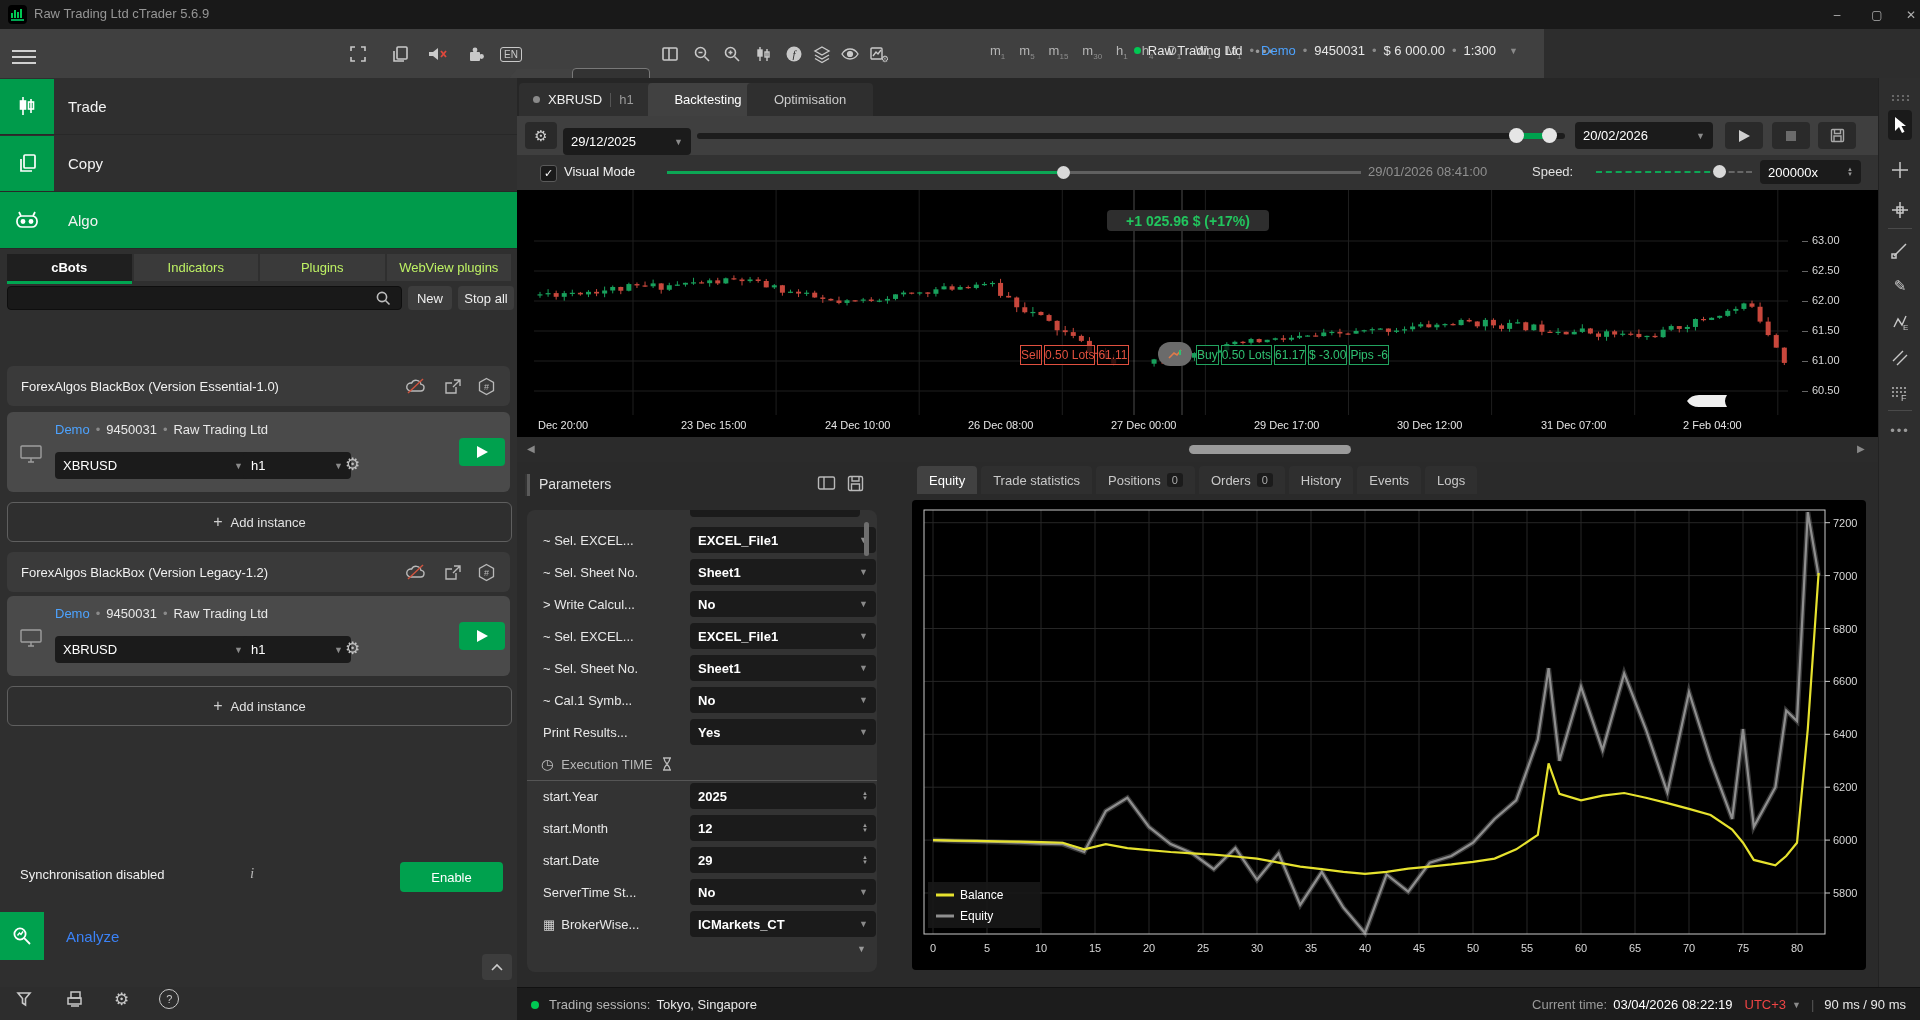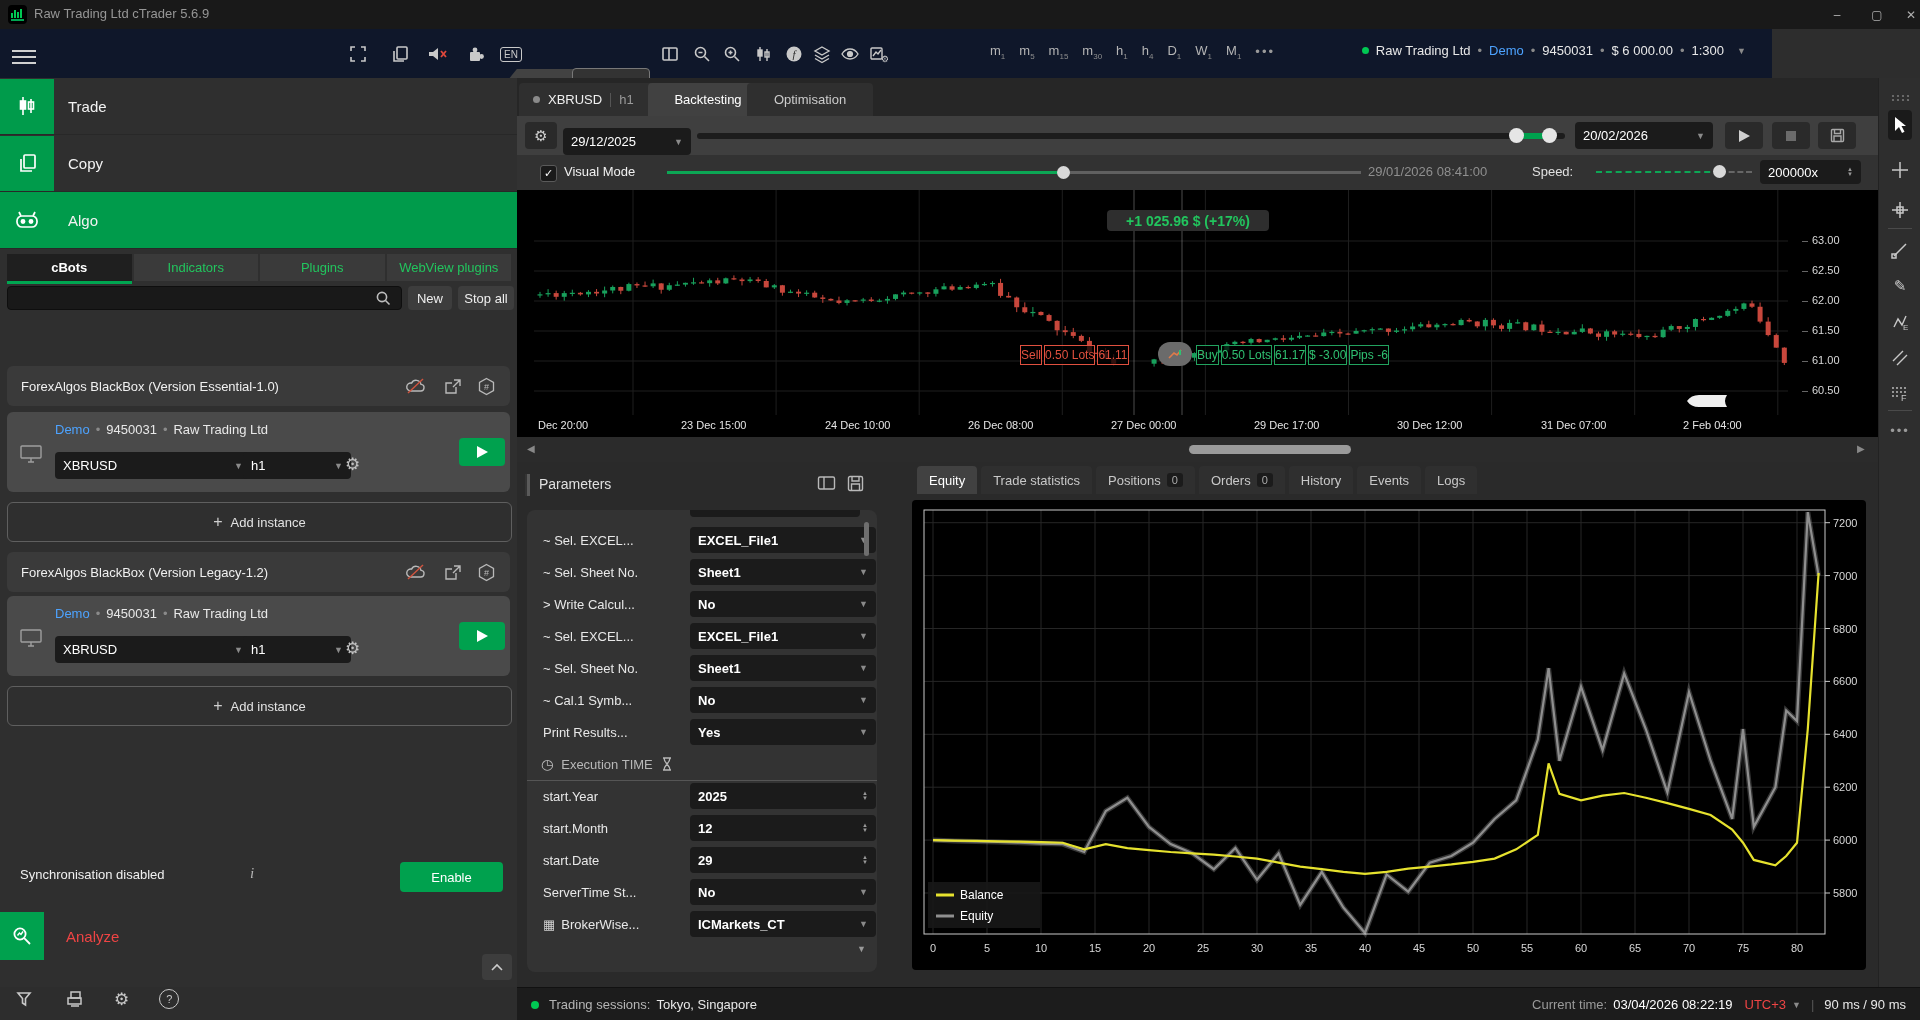--- a/index.html
+++ b/index.html
@@ -6,34 +6,34 @@
   body,#app{font-family:"Liberation Sans","DejaVu Sans",sans-serif}
   #app{position:relative;width:1920px;height:1020px;background:#2d2d2d;overflow:hidden;color:#e8e8e8;font-size:13px}
   .abs{position:absolute}
   .row{display:flex;align-items:center}
   svg{display:block}
   
   #titlebar{position:absolute;left:0;top:0;width:1920px;height:29px;background:#191919}
   #titlebar .t{color:#969696;font-size:13px}
   .winbtn{width:30px;height:29px;display:flex;align-items:center;justify-content:center;color:#b0b0b0;font-size:12px}
   
-  #toolbar{position:absolute;left:0;top:29px;width:1772px;height:49px;background:#0f172a;border-bottom:1px solid #232323}
+  #toolbar{position:absolute;left:0;top:29px;width:1544px;height:49px;background:#404040;border-bottom:1px solid #232323}
   .tbicon{position:absolute;top:14px;width:24px;height:22px;display:flex;align-items:center;justify-content:center;color:#c9c9c9}
   .tf{color:#b5b5b5;font-size:13px;margin-right:14px;cursor:default}
   .tf sub{font-size:8px;color:#8d8d8d}
   .tf.more{letter-spacing:2px;color:#9a9a9a}
   #backbtn{position:absolute;left:506px;top:40px;width:58px;height:27px;background:#424242;color:#f0f0f0;display:flex;align-items:center;justify-content:center;padding-left:10px;clip-path:polygon(16% 0,100% 0,100% 100%,16% 100%,0 50%);font-size:13px}
   #neworder{position:absolute;left:572px;top:39px;width:76px;height:27px;background:#333;border:1px solid #787878;border-radius:4px;color:#f2f2f2;display:flex;align-items:center;justify-content:center;font-size:13px}
   
   #sidebar{position:absolute;left:0;top:78px;width:517px;height:909px;background:#2f2f2f;border-right:1px solid #1f1f1f}
   .nav-row{position:relative;height:56px;border-bottom:1px solid #282828;display:flex;align-items:center}
   .nav-icon{width:54px;height:55px;background:#009b4b;display:flex;align-items:center;justify-content:center}
   .nav-label{margin-left:14px;font-size:15px;color:#f2f2f2}
   .nav-row.active{background:#009b4b}
-  .side-tab{height:27px;display:flex;align-items:center;justify-content:center;background:#3a3a3a;color:#22c55e;font-size:13px;position:absolute;top:0}
+  .side-tab{height:27px;display:flex;align-items:center;justify-content:center;background:#3a3a3a;color:#bef264;font-size:13px;position:absolute;top:0}
   .side-tab.active{background:#1f1f1f;color:#fff;font-weight:bold;border-bottom:3px solid #00a651}
   .sbtn{position:absolute;height:24px;background:#3d3d3d;border-radius:4px;color:#eee;display:flex;align-items:center;justify-content:center;font-size:13px}
   .botname{position:absolute;left:7px;width:503px;height:40px;background:#3a3a3a;border-radius:6px;display:flex;align-items:center;color:#f0f0f0}
   .botcard{position:absolute;left:7px;width:503px;height:80px;background:#4a4a4a;border-radius:6px}
   .addinst{position:absolute;left:7px;width:503px;height:38px;border:1px solid #5f5f5f;border-radius:6px;display:flex;align-items:center;justify-content:center;color:#e2e2e2;font-size:13px;gap:8px}
   .sel{background:#1b1b1b;border-radius:4px;display:flex;align-items:center;justify-content:space-between;padding:0 8px;color:#fff;font-size:13px}
   .caret{color:#8a8a8a;font-size:9px;margin-left:6px}
   .playbtn{position:absolute;width:46px;height:28px;background:#00a14e;border-radius:4px;display:flex;align-items:center;justify-content:center;color:#fff;font-size:11px}
   
   #main{position:absolute;left:517px;top:78px;width:1361px;height:909px;background:#2a2a2a}
@@ -373,21 +373,21 @@
         <span>Enable</span>
       </div>
     <div class="abs" style="left:0;top:834px;width:517px;height:48px;display:flex;align-items:center">
       <div style="width:44px;height:48px;background:#00a14e;display:flex;align-items:center;justify-content:center">
         <svg width="22" height="22" fill="none" stroke="#fff" stroke-width="1.8">
             <circle cx="9" cy="9" r="5.6"></circle>
             <path d="M13.2 13.2L19 19"></path>
             <path d="M6.5 10.5l2-2.5 1.5 1.5 2-3" stroke-width="1.4"></path>
           </svg>
       </div>
-      <span style="margin-left:22px;font-size:15px;color:#ef4444">Analyze</span>
+      <span style="margin-left:22px;font-size:15px;color:#3b82f6">Analyze</span>
     </div>
     <div class="abs" style="left:482px;top:876px;width:30px;height:26px;background:#3d3d3d;border-radius:4px;display:flex;align-items:center;justify-content:center">
       <svg width="12" height="8" fill="none" stroke="#ccc" stroke-width="1.6">
           <path d="M1 7l5-5 5 5"></path>
         </svg>
     </div>
     <div class="abs row" style="left:14px;top:900px;width:220px;height:42px;gap:30px">
       <span>
           <svg width="20" height="20" fill="none" stroke="#c8c8c8" stroke-width="1.6">
             <path d="M4 4h12l-4.5 5.5V16l-3-2v-4.5z"></path>

